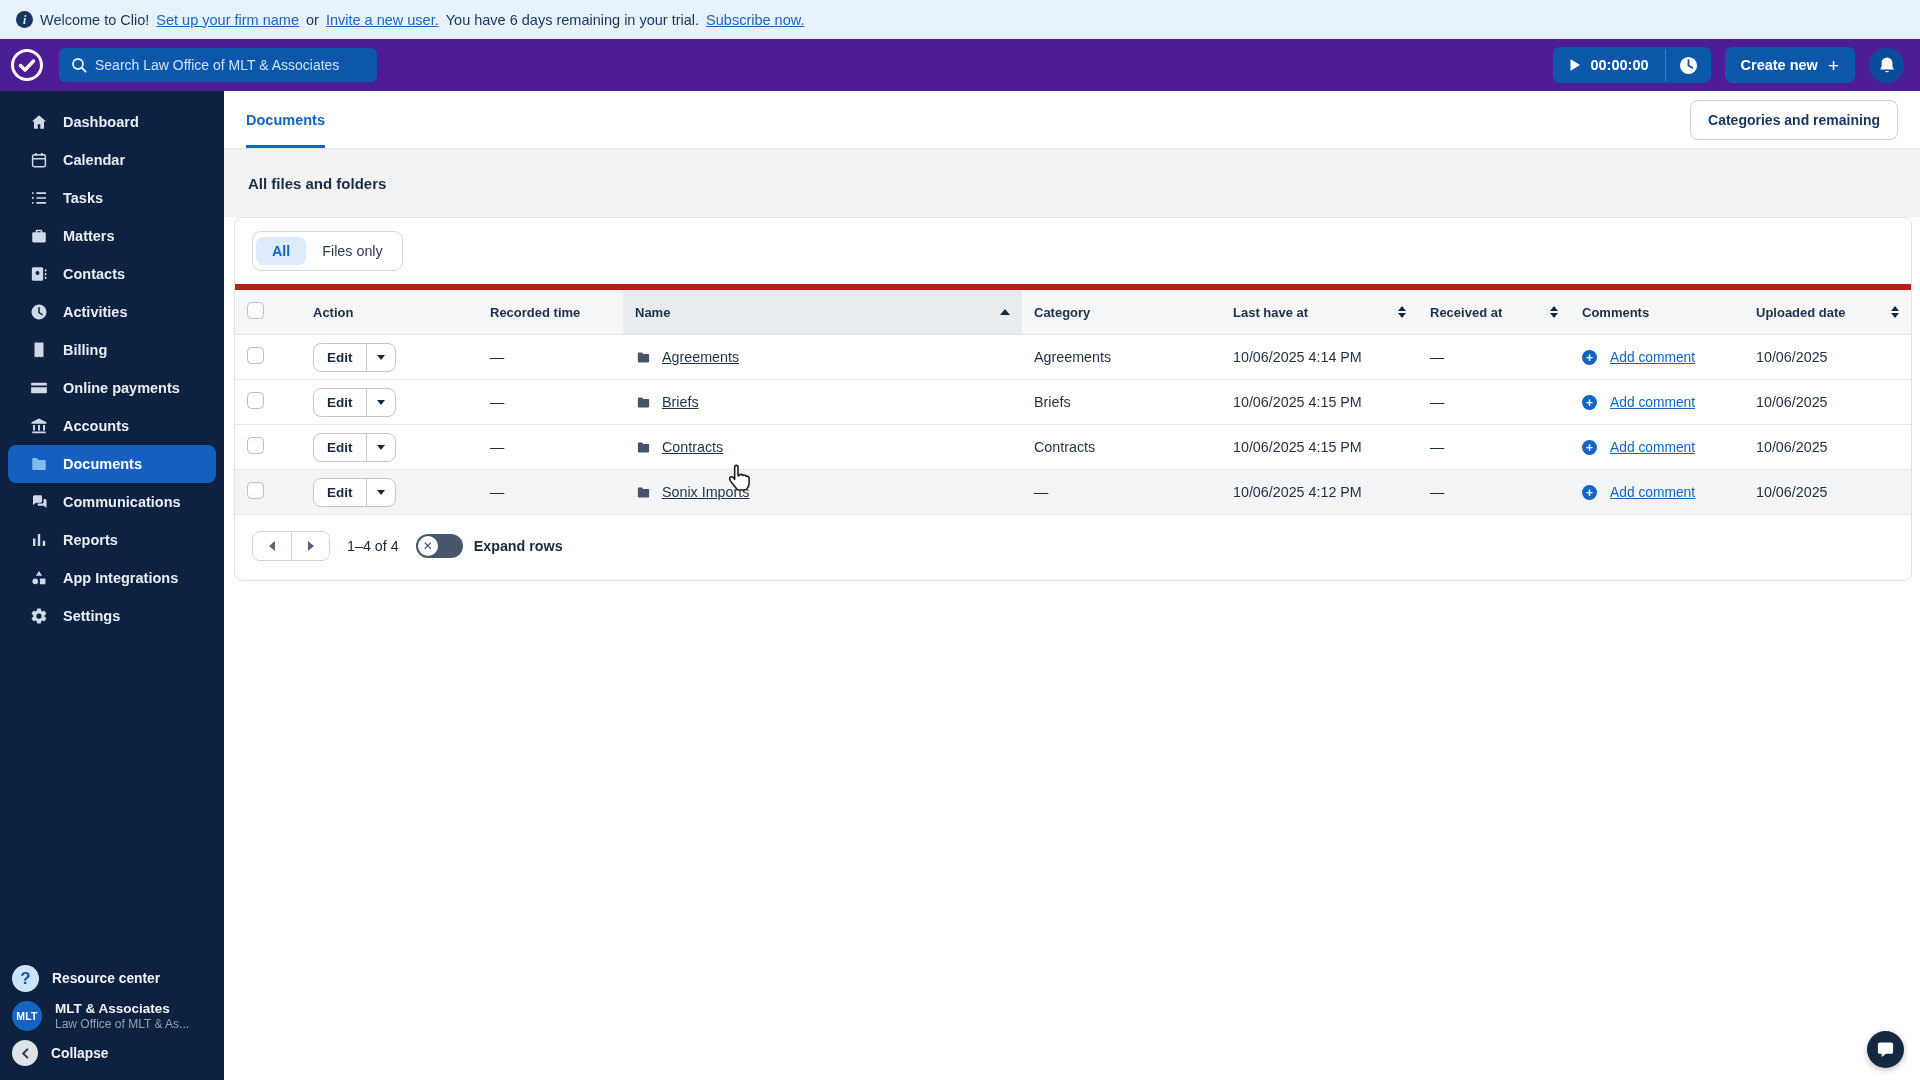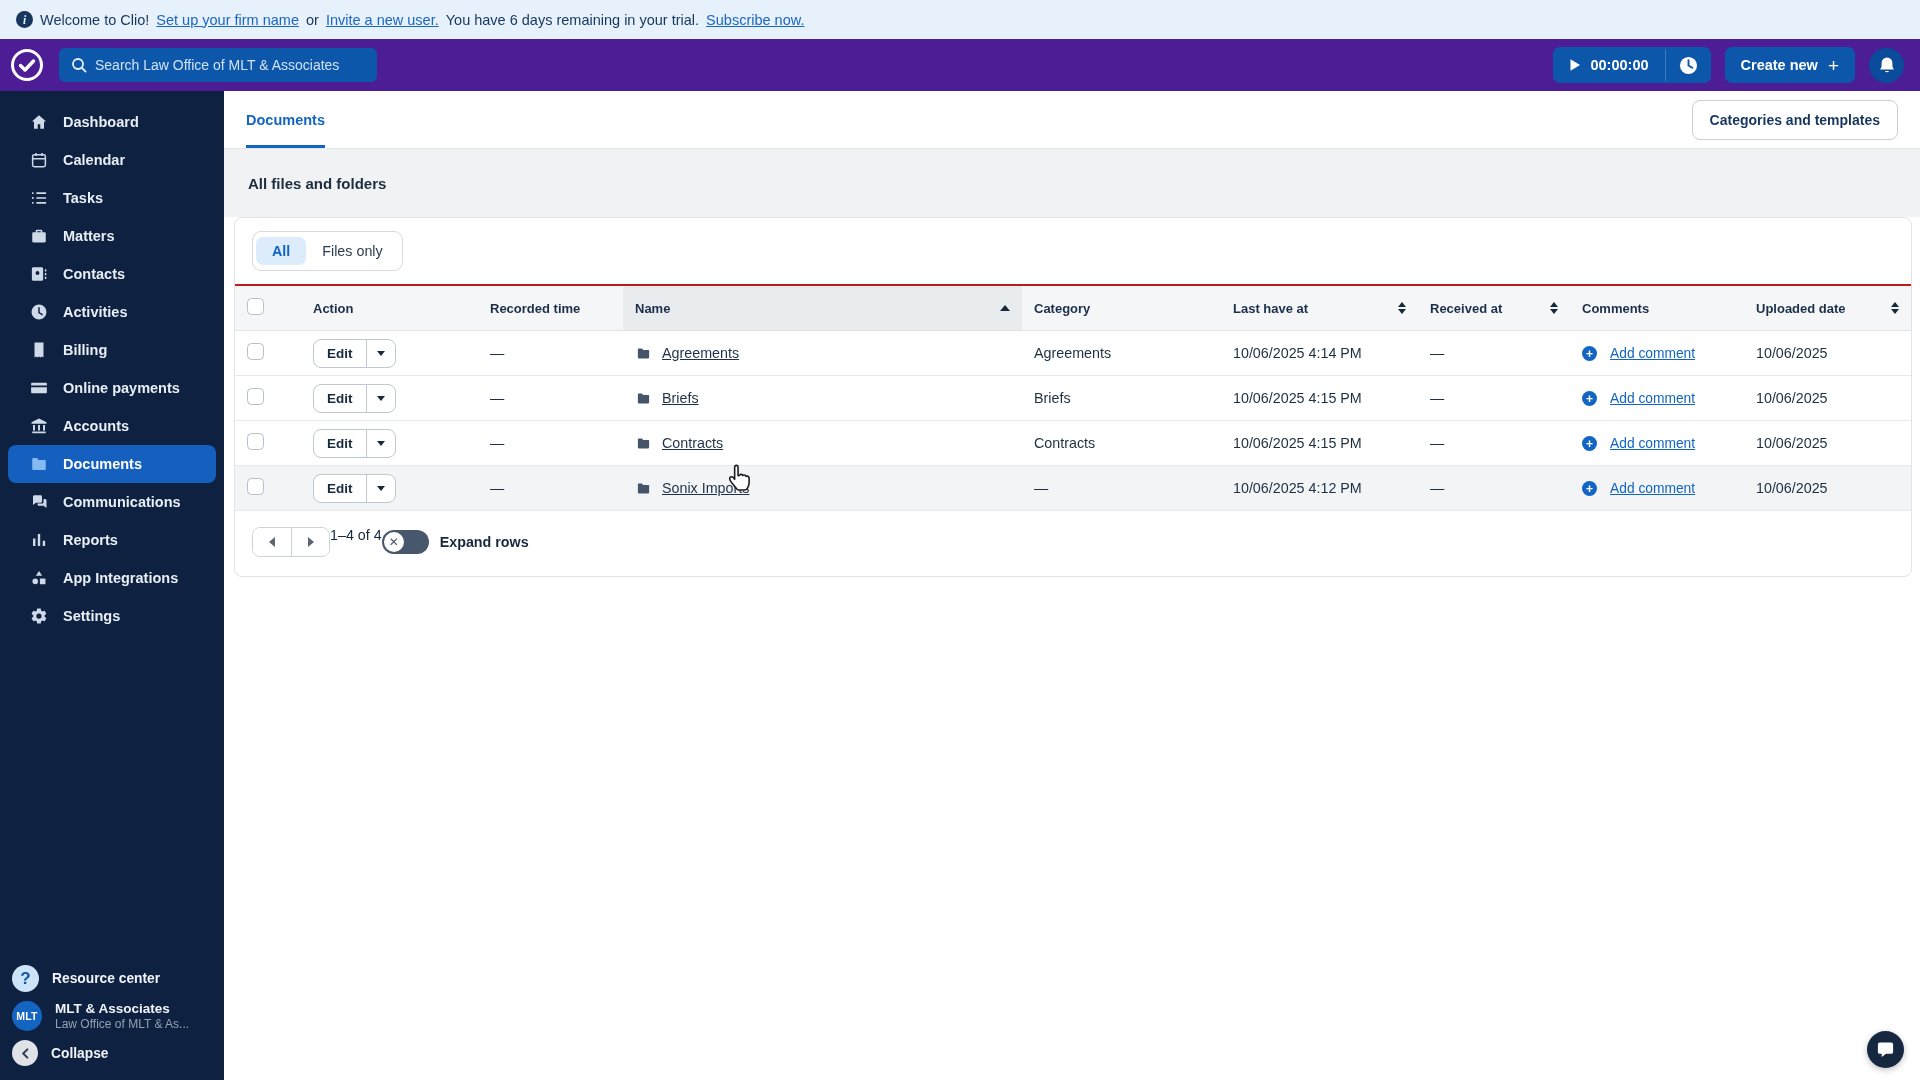--- a/index.html
+++ b/index.html
@@ -63,21 +63,21 @@
   .toolbar-spacer { flex:1; }
   .tool-right { display:flex; align-items:center; gap:11px; }
   .kw-input { width:188px; height:36px; border:1px solid #c9d0d8; border-radius:7px; padding:0 12px; font-size:14px; color:#2b3b4e; font-family:inherit; outline:none; }
   .kw-input::placeholder { color:#7a8795; opacity:1; }
   .tool-btn { height:36px; background:#fff; border:1px solid #c9d0d8; border-radius:8px; color:#17365e; font-weight:bold; font-size:13.8px; padding:0 14px; display:flex; align-items:center; gap:8px; cursor:pointer; font-family:inherit; }
   .caret { width:0; height:0; border-left:4.5px solid transparent; border-right:4.5px solid transparent; border-top:5.5px solid currentColor; display:inline-block; }
   .tool-btn.primary { background:#1265c3; border-color:#1265c3; color:#fff; }
 
   
   table.doc-table { width:100%; border-collapse:collapse; table-layout:fixed; }
-  .doc-table thead th { background:#f4f6f7; border-top:2px solid #b91c1c; border-bottom:1px solid #dfe3e7; height:31px; font-size:13px; color:#1c2f4a; font-weight:bold; text-align:left; padding:12px 12px; }
+  .doc-table thead th { background:#f4f6f7; border-top:6px solid #b91c1c; border-bottom:1px solid #dfe3e7; height:31px; font-size:13px; color:#1c2f4a; font-weight:bold; text-align:left; padding:12px 12px; }
   .doc-table thead th.sorted { background:#e9ecef; }
   .doc-table td { height:45px; border-bottom:1px solid #e7eaed; font-size:14.3px; color:#1e2f42; padding:0 12px; vertical-align:middle; }
   .doc-table tr.hovered td { background:#f3f4f6; }
   .th-inner { display:flex; align-items:center; justify-content:space-between; gap:6px; }
   .sort-asc { width:0; height:0; border-left:5px solid transparent; border-right:5px solid transparent; border-bottom:6px solid #17293d; }
   .sort-both { display:flex; flex-direction:column; gap:2px; align-items:center; }
   .sort-both .u { width:0;height:0;border-left:4px solid transparent;border-right:4px solid transparent;border-bottom:5px solid #17293d; }
   .sort-both .d { width:0;height:0;border-left:4px solid transparent;border-right:4px solid transparent;border-top:5px solid #17293d; }
   .cbx { width:17px; height:17px; border:1.6px solid #b6bfca; border-radius:4.5px; background:#fff; display:inline-block; cursor:pointer; }
   .edit-split { display:inline-flex; align-items:stretch; border:1px solid #bfc7d0; border-radius:8px; overflow:hidden; background:#fff; height:29px; }
@@ -86,21 +86,21 @@
   .edit-caret .caret { border-top-width:5px; border-left-width:4px; border-right-width:4px; }
   .name-cell { display:flex; align-items:center; gap:10px; }
   .folder-glyph { color:#455468; display:flex; }
   .folder-glyph svg { width:17px; height:15px; }
   .name-link { color:#1f3249; text-decoration:underline; cursor:pointer; }
   .cmt-link { display:inline-flex; align-items:center; gap:6px; color:#1265c3; cursor:pointer; }
   .cmt-link .txt { text-decoration:underline; font-size:13.8px;margin-left:7px; }
   .plus-circle { width:15px; height:15px; border-radius:50%; background:#1265c3; color:#fff; display:flex; align-items:center; justify-content:center; font-size:12px; font-weight:bold; line-height:1; flex:0 0 auto; }
 
   
-  .pager { display:flex; padding:16px 17px 19px; }
+  .pager { display:flex; align-items:center; padding:16px 17px 19px; gap:17px; }
   .pg-group { display:flex; border:1px solid #ccd3da; border-radius:8px; overflow:hidden; height:30px; }
   .pg-btn { width:38px; display:flex; align-items:center; justify-content:center; background:#fff; cursor:pointer; color:#5a6676; }
   .pg-btn + .pg-btn { border-left:1px solid #ccd3da; }
   .tri-l { width:0;height:0;border-top:5px solid transparent;border-bottom:5px solid transparent;border-right:6px solid #5a6676; }
   .tri-r { width:0;height:0;border-top:5px solid transparent;border-bottom:5px solid transparent;border-left:6px solid #5a6676; }
   .pg-range { font-size:14.3px; color:#17293d; }
   .toggle-wrap { display:flex; align-items:center; gap:11px; }
   .toggle { width:47px; height:24px; border-radius:12px; background:#47586d; position:relative; cursor:pointer; }
   .knob { position:absolute; left:2px; top:2px; width:20px; height:20px; border-radius:50%; background:#fff; display:flex; align-items:center; justify-content:center; color:#47586d; font-size:12px; font-weight:bold; }
   .toggle-label { font-size:14.3px; font-weight:bold; color:#17293d; }
@@ -310,21 +310,21 @@
         </span>
         <span class="foot-label">Collapse</span>
       </div>
     </div>
   </aside>
 
   <main class="main">
     <div class="tabbar">
       <div class="tab">Documents</div>
       <div class="tab-spacer"></div>
-      <button class="cat-btn">Categories and templates</button>
+      <button class="cat-btn">Categories and remaining</button>
     </div>
     <div class="grayband">
       <h2>All files and folders</h2>
     </div>
 
     <div class="card">
       <div class="toolbar">
         <div class="segmented">
           <span class="seg on">All</span>
           <span class="seg">Files only</span>

